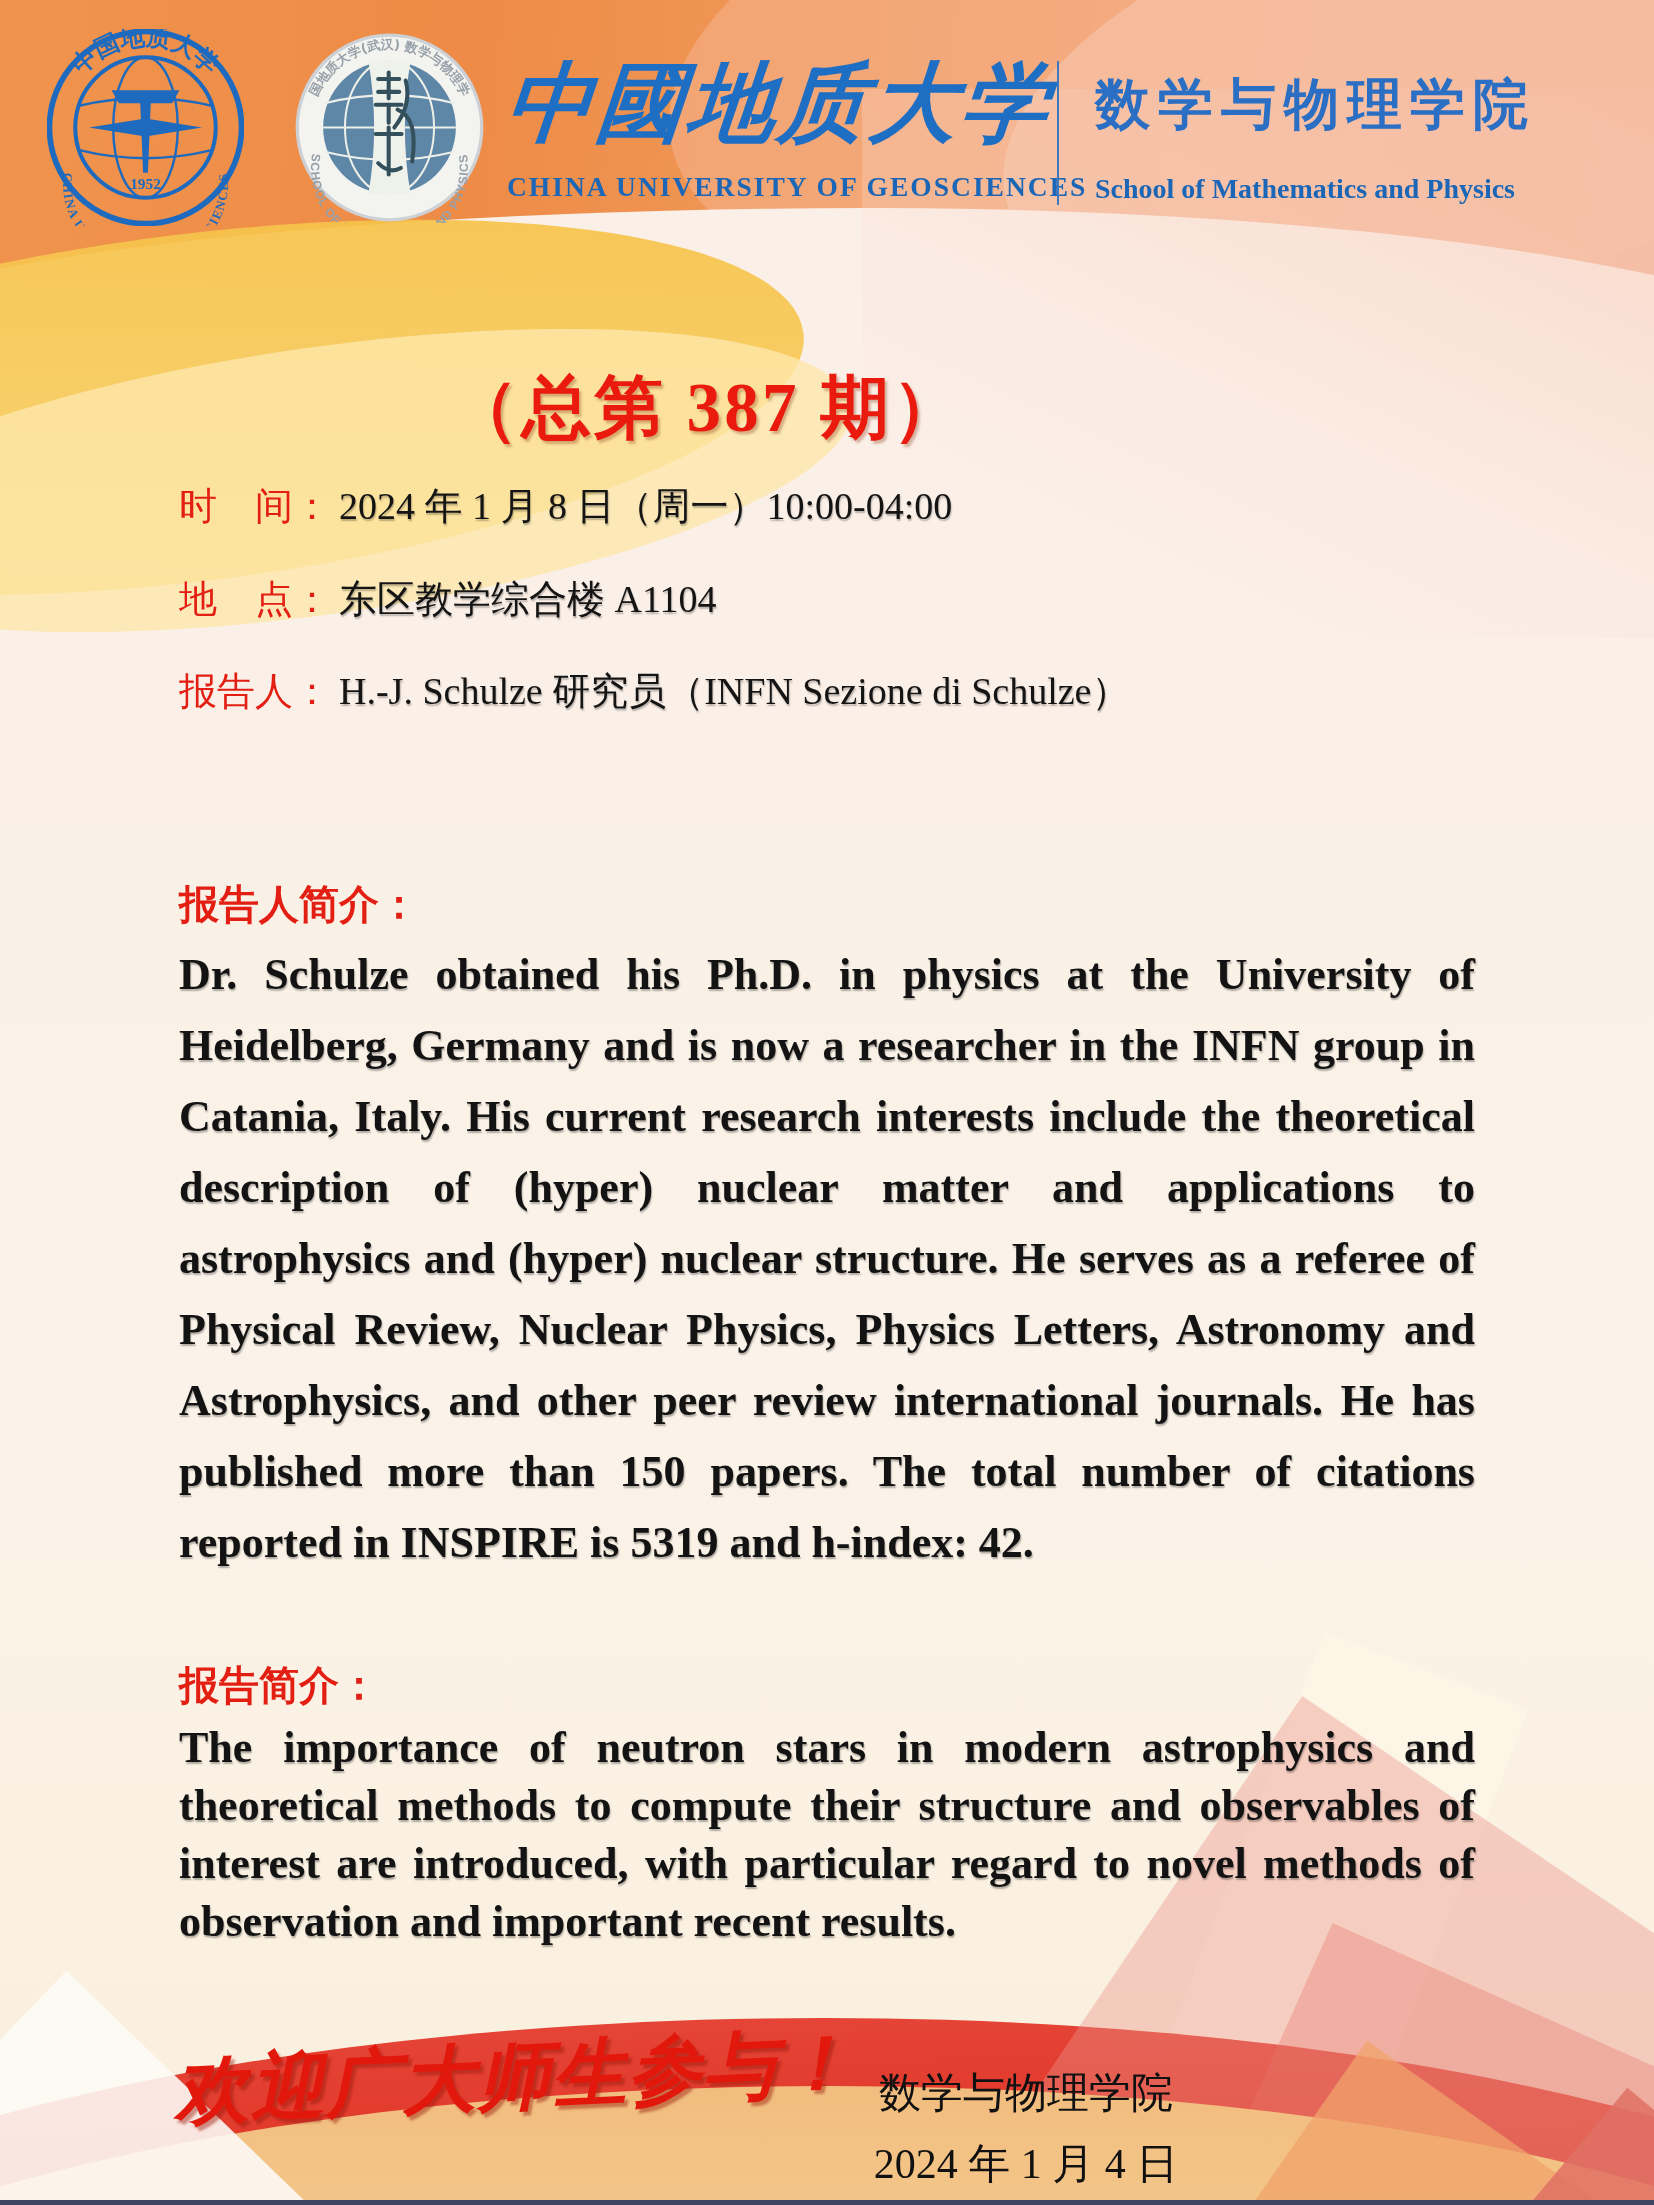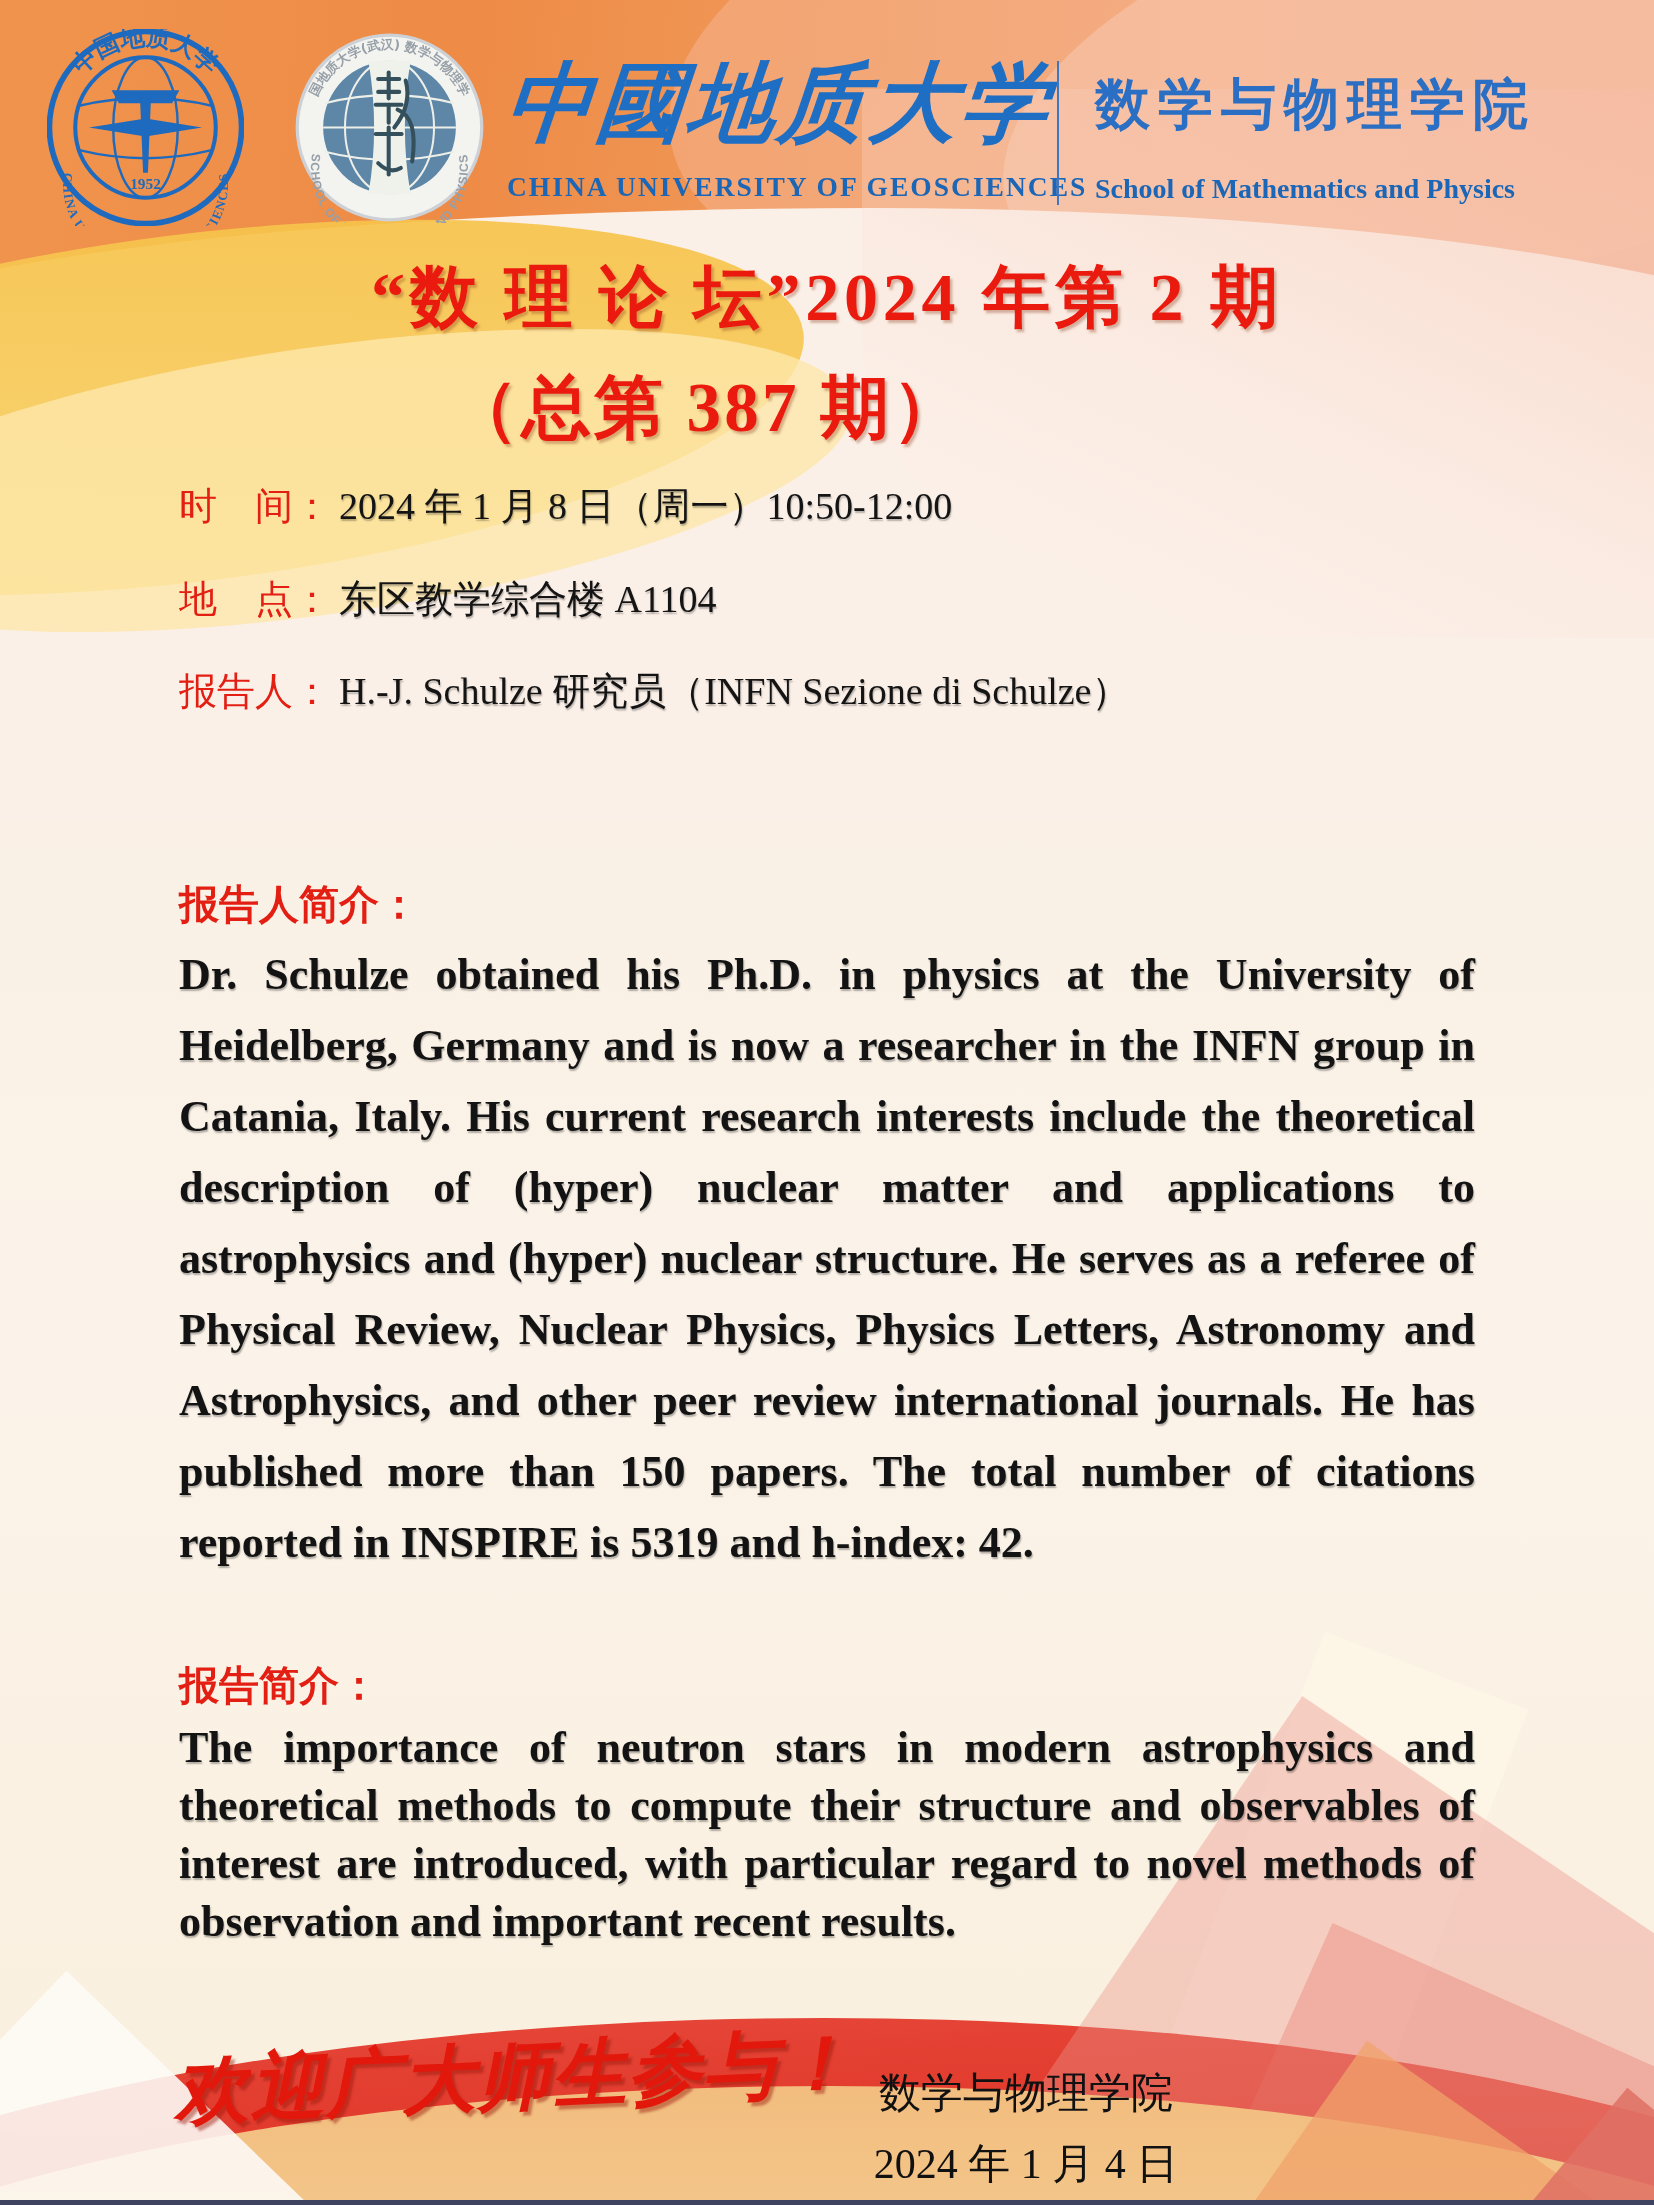--- a/index.html
+++ b/index.html
@@ -166,25 +166,24 @@
       <textPath href="#lp2bot" startOffset="50%">SCHOOL OF MATHEMATICS AND PHYSICS</textPath>
     </text>
   </svg>
 
   <div class="abs uni-cn z10">中國地质大学</div>
   <div class="abs uni-en z10">CHINA UNIVERSITY OF GEOSCIENCES</div>
   <div class="abs hdr-divider z10"></div>
   <div class="abs school-cn z10">数学与物理学院</div>
   <div class="abs school-en z10">School of Mathematics and Physics</div>
 
-  <div class="abs title1 z10">“数 理 论 坛”2024 年第 2 期</div>
   <div class="abs title2 z10">（总第 387 期）</div>
 
   <div class="abs inforow row-time z10">
-    <span class="lbl">时　间：</span><span class="val">2024 年 1 月 8 日（周一）10:50-12:00</span>
+    <span class="lbl">时　间：</span><span class="val">2024 年 1 月 8 日（周一）10:00-04:00</span>
   </div>
   <div class="abs inforow row-venue z10">
     <span class="lbl">地　点：</span><span class="val">东区教学综合楼 A1104</span>
   </div>
   <div class="abs inforow row-speaker z10">
     <span class="lbl">报告人：</span><span class="val">H.-J. Schulze 研究员（INFN Sezione di Schulze）</span>
   </div>
 
   <div class="abs sec-head bio-head z10">报告人简介：</div>
   <div class="abs para bio-text z10">Dr. Schulze obtained his Ph.D. in physics at the University of Heidelberg, Germany and is now a researcher in the INFN group in Catania, Italy. His current research interests include the theoretical description of (hyper) nuclear matter and applications to astrophysics and (hyper) nuclear structure. He serves as a referee of Physical Review, Nuclear Physics, Physics Letters, Astronomy and Astrophysics, and other peer review international journals. He has published more than 150 papers. The total number of citations reported in INSPIRE is 5319 and h-index: 42.</div>

